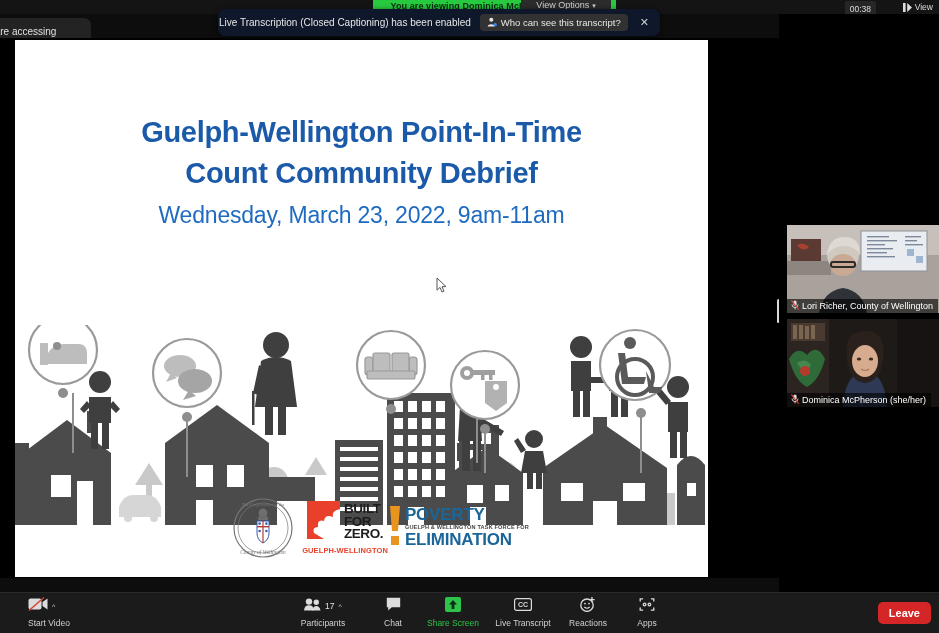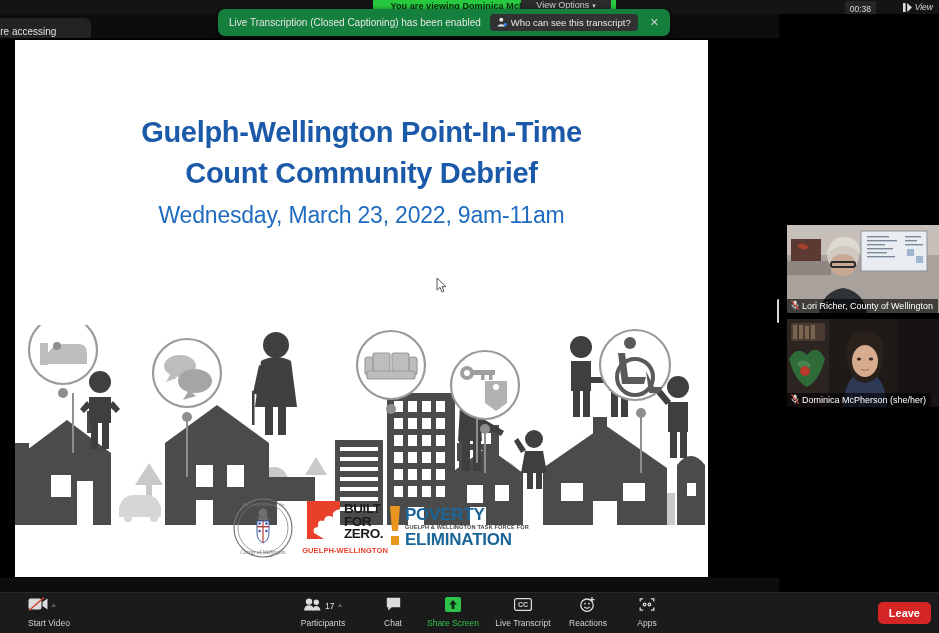--- a/index.html
+++ b/index.html
@@ -25,29 +25,29 @@
   }
   .view-options .chev { font-size:7px; }
 
   .timer {
     position:absolute; right:63px; top:1px; height:16px; padding:0 5px;
     background:#262626; color:#dcdcdc; font-size:8.5px;
     display:flex; align-items:center; border-radius:2px;
   }
   .view-btn {
     position:absolute; right:2px; top:1px; height:12px; padding:0 4px;
-    color:#dcdcdc; font-size:8.5px; display:flex; align-items:center; gap:3px;font-style:italic;
+    color:#dcdcdc; font-size:8.5px; display:flex; align-items:center; gap:3px;
   }
   .view-btn svg { display:block; }
 
   
   .toast {
     position:absolute; left:218px; top:9px; height:27px;
-    background:#15803d; border-radius:7px;
-    display:flex; align-items:center; padding:0 8px 0 11px; gap:9px;
+    background:#0f172a; border-radius:7px;
+    display:flex; align-items:center; padding:0 8px 0 1px; gap:9px;
     box-shadow:0 1px 5px rgba(0,0,0,.6);
   }
   .toast-text { color:#e6e6e6; font-size:10px; white-space:nowrap; }
   .toast-link {
     background:#323232; border-radius:4px; height:17px; padding:0 7px;
     display:flex; align-items:center; gap:4px;
     color:#e6e6e6; font-size:9.5px; white-space:nowrap; cursor:pointer;
   }
   .toast-close { color:#cfcfcf; font-size:11px; padding:0 3px; cursor:pointer; }
 

